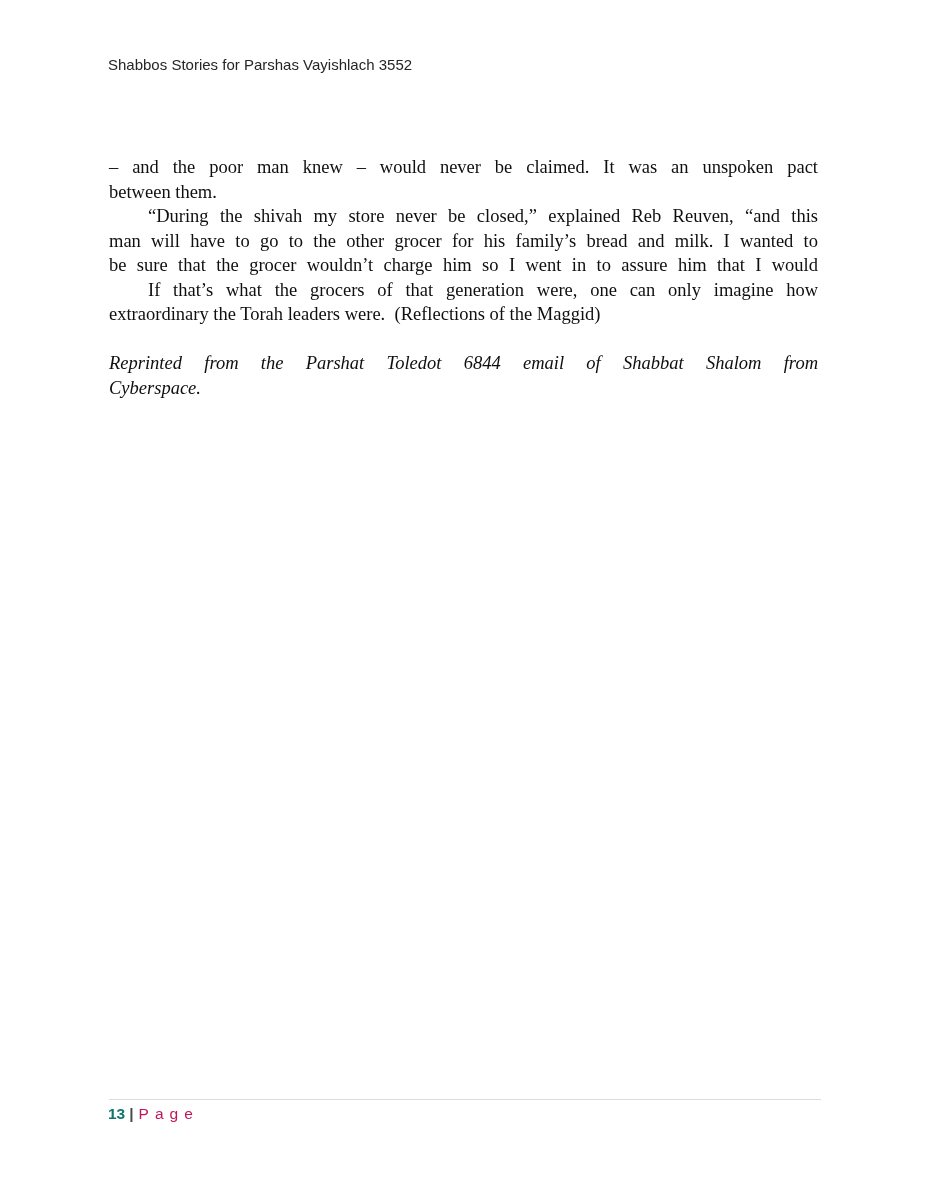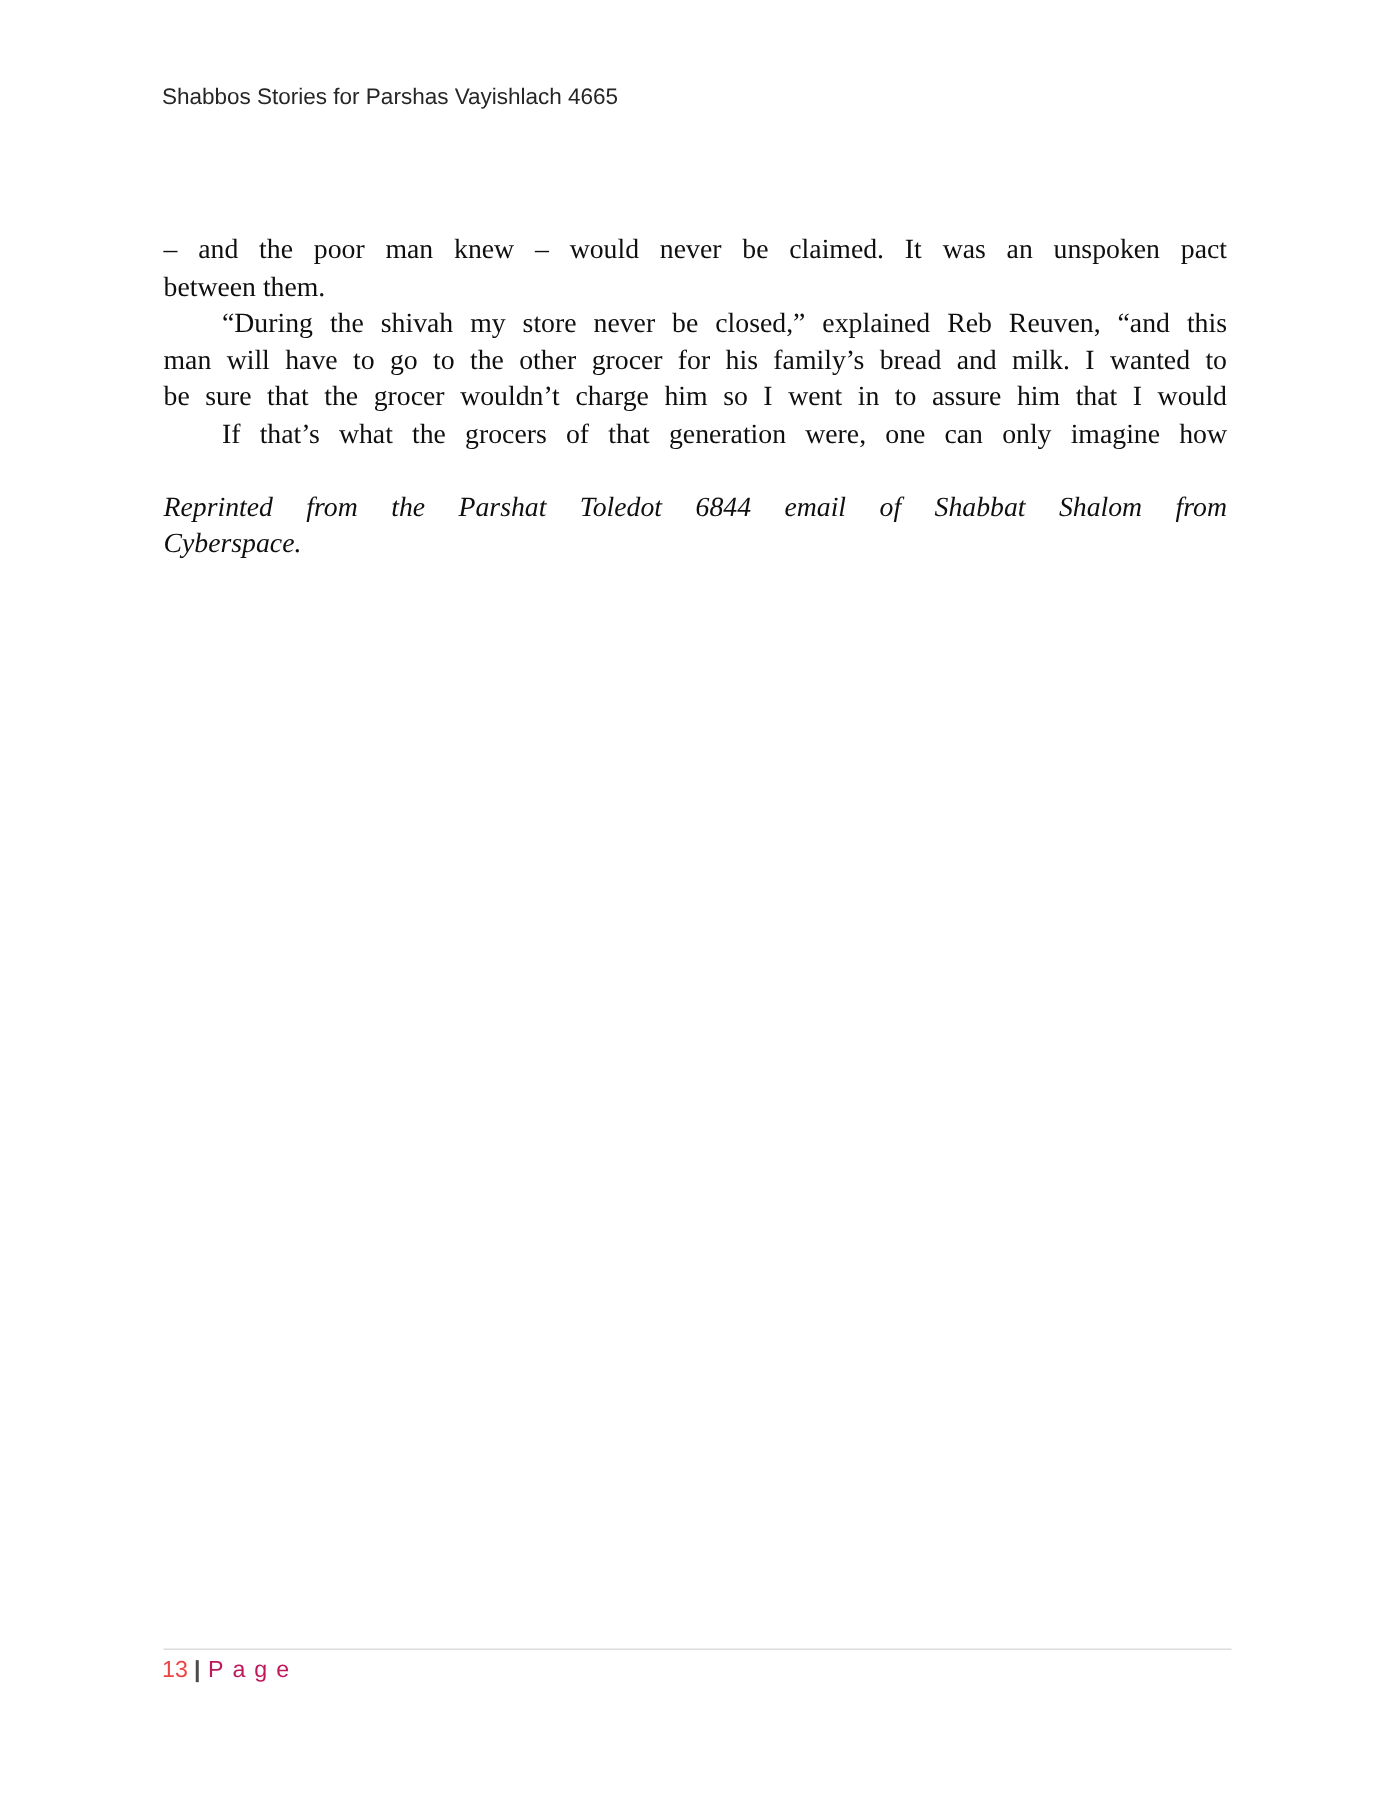--- a/index.html
+++ b/index.html
@@ -59,49 +59,50 @@
   }
   .footer {
     position: absolute;
     left: 108px;
     top: 1104px;
     font-family: "Liberation Sans", "DejaVu Sans", sans-serif;
     font-size: 15.5px;
     line-height: 20px;
   }
   .footer .num {
-    font-weight: normal;
-    color: #ef4444;
+    font-weight: bold;
+    color: #0f766e;
   }
   .footer .sep {
     font-weight: bold;
     color: #4a4a4a;
     margin: 0 5px 0 4px;
   }
   .footer .label {
     color: #be185d;
     letter-spacing: 6px;
   }
 </style>
 </head>
 <body>
 
 <div class="page">
 
   <div class="header">
-    <span>Shabbos Stories for Parshas Vayishlach 4665</span>
+    <span>Shabbos Stories for Parshas Vayishlach 3552</span>
   </div>
 
   <div class="doc-body">
       <div class="line body">– and the poor man knew – would never be claimed. It was an unspoken pact</div>
       <div class="line body last">between them.</div>
       <div class="line body indent">“During the shivah my store never be closed,” explained Reb Reuven, “and this</div>
       <div class="line body">man will have to go to the other grocer for his family’s bread and milk. I wanted to</div>
       <div class="line body">be sure that the grocer wouldn’t charge him so I went in to assure him that I would</div>
       <div class="line body indent">If that’s what the grocers of that generation were, one can only imagine how</div>
+      <div class="line body last">extraordinary the Torah leaders were.&nbsp; (Reflections of the Maggid)</div>
       <div class="line spacer last"></div>
       <div class="line italic">Reprinted from the Parshat Toledot 6844 email of Shabbat Shalom from</div>
       <div class="line italic last">Cyberspace.</div>
     </div>
 
   <div class="footer-rule"></div>
 
   <div class="footer">
     <span class="num">13</span><span class="sep">|</span><span class="label">Page</span>
   </div>

